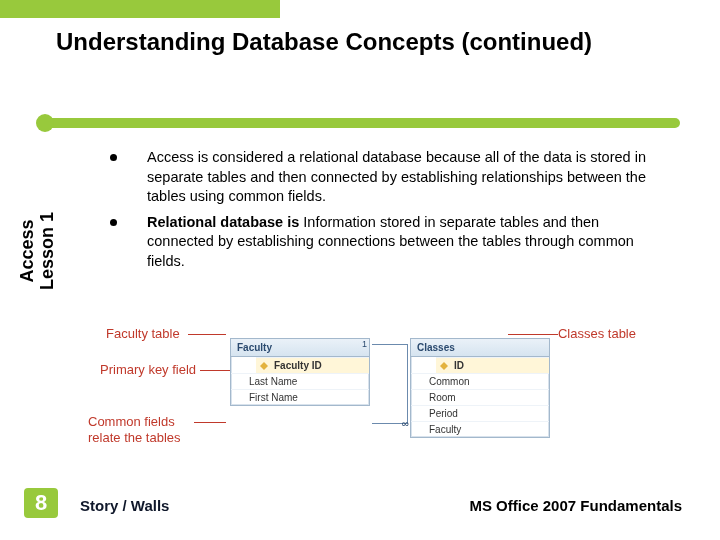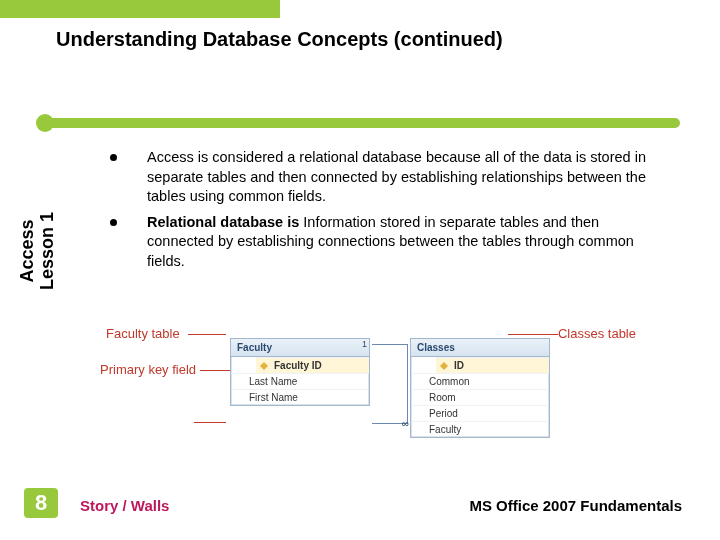--- a/index.html
+++ b/index.html
@@ -1,30 +1,30 @@
 <!DOCTYPE html>
 <html><head>
 <meta charset="utf-8">
 <style>
   * { margin: 0; padding: 0; box-sizing: border-box; }
   html, body { width: 720px; height: 540px; font-family: Arial, sans-serif; background: #fff; overflow: hidden; }
   .slide { position: relative; width: 720px; height: 540px; }
   .top-accent { position: absolute; top: 0; left: 0; width: 280px; height: 18px; background: #98c93c; }
-  .title { position: absolute; top: 28px; left: 56px; width: 620px; font-size: 20px; font-weight: bold; color: #000; line-height: 1.15; }
+  .title { position: absolute; top: 28px; left: 56px; width: 620px; font-size: 24px; font-weight: bold; color: #000; line-height: 1.15; }
   .title-underline { position: absolute; top: 118px; left: 40px; width: 640px; height: 10px; background: #98c93c; border-radius: 6px; }
   .title-underline::before { content: ""; position: absolute; left: -4px; top: -4px; width: 18px; height: 18px; background: #98c93c; border-radius: 50%; }
   .bullets { position: absolute; top: 148px; left: 110px; width: 560px; }
   .bullet { display: flex; gap: 30px; margin-bottom: 6px; }
   .bullet-dot { width: 7px; height: 7px; background: #000; border-radius: 50%; margin-top: 6px; flex: 0 0 7px; }
   .bullet-text { font-size: 14.5px; line-height: 1.35; color: #000; }
   .bullet-text b { font-weight: bold; }
   .sidebar { position: absolute; left: 18px; top: 290px; transform: rotate(-90deg); transform-origin: left top; font-size: 18px; font-weight: bold; color: #000; line-height: 1.1; text-align: center; white-space: nowrap; }
   .sidebar-inner { display: inline-block; text-align: center; }
   .page-num { position: absolute; left: 24px; bottom: 22px; font-size: 22px; font-weight: bold; color: #fff; background: #98c93c; width: 34px; height: 30px; border-radius: 4px; display: flex; align-items: center; justify-content: center; }
-  .footer-left { position: absolute; left: 80px; bottom: 26px; font-size: 15px; font-weight: bold; color: #be185d; }
+  .footer-left { position: absolute; left: 80px; bottom: 26px; font-size: 15px; font-weight: bold; color: #0f172a; }
   .footer-right { position: absolute; right: 38px; bottom: 26px; font-size: 15px; font-weight: bold; color: #000; }
   .diagram { position: absolute; top: 320px; left: 100px; width: 540px; height: 140px; }
   .callout { position: absolute; font-size: 13px; color: #c0392b; }
   .callout.faculty-label { left: 6px; top: 6px; }
   .callout.pk-label { left: 0px; top: 42px; }
   .callout.common-label { left: -12px; top: 94px; width: 110px; line-height: 1.2; }
   .callout.classes-label { right: 4px; top: 6px; }
   .cl-line { position: absolute; height: 1px; background: #c0392b; }
   .cl-line.l1 { left: 88px; top: 14px; width: 38px; }
   .cl-line.l2 { left: 100px; top: 50px; width: 30px; }
@@ -63,20 +63,21 @@
   <div class="sidebar">
     <div class="sidebar-inner">
       <div>Access</div>
       <div>Lesson 1</div>
     </div>
   </div>
 
   <div class="diagram">
     <div class="callout faculty-label">Faculty table</div>
     <div class="callout pk-label">Primary key field</div>
+    <div class="callout common-label">Common fields relate the tables</div>
     <div class="callout classes-label">Classes table</div>
     <div class="cl-line l1"></div>
     <div class="cl-line l2"></div>
     <div class="cl-line l3"></div>
     <div class="cl-line l4"></div>
 
     <div class="tbl faculty">
       <div class="tbl-head">Faculty</div>
       <div class="tbl-row pk">Faculty ID</div>
       <div class="tbl-row">Last Name</div>

